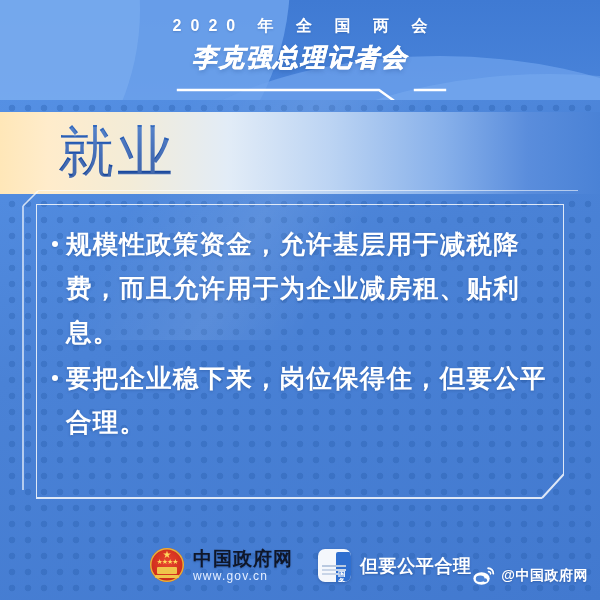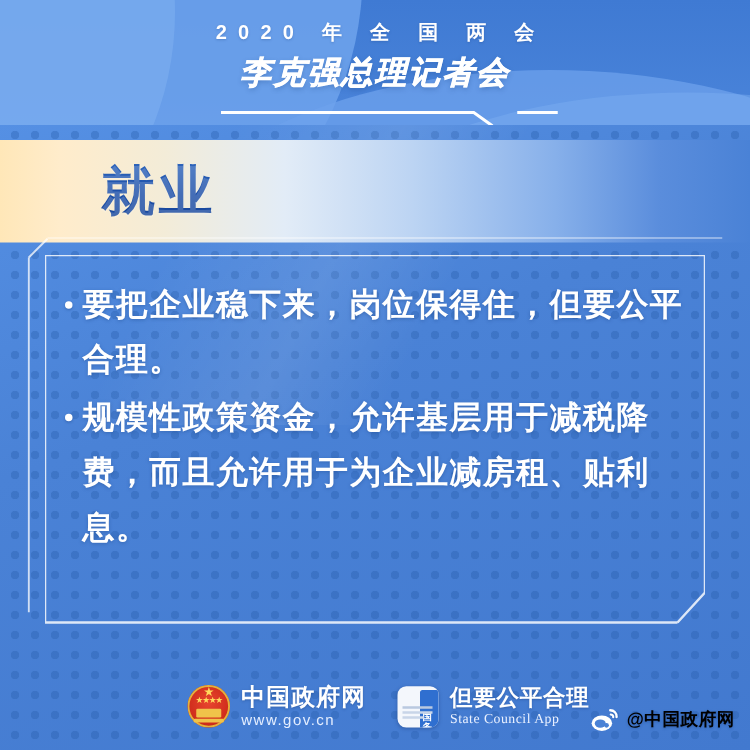--- a/index.html
+++ b/index.html
@@ -77,27 +77,26 @@
   
   .band{
     position:absolute; left:0; top:112px; width:600px; height:82px;
     background:linear-gradient(90deg,
         #ffe7b8 0%, #ffeccb 8%, #f3ecd8 22%,
         #e2ecf7 38%, #bcd4f3 55%, #87b0ea 74%, #5a8ddc 88%, #4a82d6 100%);
   }
   .band-title{
     position:absolute; left:58px; top:112px; height:82px;
     display:flex; align-items:center;
-    font-size:43px; font-weight:700; letter-spacing:3px;
+    font-size:56px; font-weight:400; letter-spacing:3px;
     color:#1f52ab;
     background:linear-gradient(180deg,#3a74c9 0%,#1b4da6 55%,#153f8f 100%);
     -webkit-background-clip:text; background-clip:text;
     -webkit-text-fill-color:transparent;
     text-shadow:0 2px 0 rgba(255,255,255,.18);
-    margin-left:23px;
   }
 
   
   .frame-outer{ position:absolute; left:22px; top:190px; width:556px; height:300px; }
   .frame-inner{ position:absolute; left:36px; top:204px; width:528px; height:296px; }
 
   
   .content{
     position:absolute; left:52px; top:222px; width:500px;
   }
@@ -134,21 +133,21 @@
   }
   .emblem .gate{
     position:absolute; left:50%; top:56%; transform:translateX(-50%);
     width:20px; height:7px; background:#f0c34a; border-radius:1px;
   }
   .emblem .base{
     position:absolute; left:50%; bottom:12%; transform:translateX(-50%);
     width:24px; height:3px; background:#f0c34a; border-radius:1px;
   }
   .gov-txt .t1{
-    color:#ffffff; font-size:19px; font-weight:700; letter-spacing:1px; line-height:21px;
+    color:#0f172a; font-size:19px; font-weight:700; letter-spacing:1px; line-height:21px;
     text-shadow:0 1px 2px rgba(26,64,130,.45);
   }
   .gov-txt .t2{
     color:#e4eeff; font-size:12px; letter-spacing:1.2px; line-height:12px; margin-top:1px;
   }
 
   .logo-app{ position:absolute; left:318px; bottom:18px; display:flex; align-items:center; gap:9px; }
   .appicon{
     width:33px; height:33px; border-radius:7px; background:#f4f7fc;
     box-shadow:0 1px 3px rgba(20,50,110,.35);
@@ -166,21 +165,21 @@
     color:#ffffff; font-size:18px; font-weight:700; letter-spacing:.6px; line-height:20px;
     text-shadow:0 1px 2px rgba(26,64,130,.45);
   }
   .app-txt .t2{
     color:#eaf1ff; font-size:11px; line-height:13px; margin-top:1px;
     font-family:"Liberation Serif","DejaVu Serif",serif; letter-spacing:.4px;
   }
 
   .weibo{ position:absolute; right:12px; bottom:14px; display:flex; align-items:center; gap:5px; }
   .weibo-txt{
-    color:#000000; font-size:14px; font-weight:700; letter-spacing:.5px;
+    color:#ffffff; font-size:14px; font-weight:700; letter-spacing:.5px;
     text-shadow:0 1px 2px rgba(26,64,130,.45);
   }
 </style>
 </head>
 <body>
 
 <div id="poster">
 
   <div class="bodybg"></div>
   <div class="dots"></div>
@@ -209,25 +208,25 @@
     <path d="M16 0 H556 M1 16 V300 M1 16 L16 1" stroke="rgba(255,255,255,.75)" stroke-width="1.6" fill="none"></path>
   </svg>
 
   <svg class="frame-inner" viewBox="0 0 528 296">
     <path d="M0 0 H528 V270 L506 294 M0 0 V294 H506" stroke="rgba(255,255,255,.82)" stroke-width="2" fill="none"></path>
   </svg>
 
   <div class="content">
     <div class="bullet">
       <span class="dot"></span>
-      <span class="btext">要把企业稳下来，岗位保得住，但要公平合理。</span>
+      <span class="btext">规模性政策资金，允许基层用于减税降费，而且允许用于为企业减房租、贴利息。</span>
     </div>
     <div class="bullet">
       <span class="dot"></span>
-      <span class="btext">规模性政策资金，允许基层用于减税降费，而且允许用于为企业减房租、贴利息。</span>
+      <span class="btext">要把企业稳下来，岗位保得住，但要公平合理。</span>
     </div>
   </div>
 
   <div class="footer">
 
     <div class="logo-gov">
       <div class="emblem">
         <div class="circ"></div>
         <div class="star">★</div>
         <div class="star2">★★★★</div>
@@ -242,21 +241,20 @@
 
     <div class="logo-app">
       <div class="appicon">
         <div class="tag">国务院</div>
         <div class="l1"></div>
           <div class="l2"></div>
           <div class="l3"></div>
       </div>
       <div class="app-txt">
         <div class="t1">但要公平合理</div>
-        <div class="t2">State Council App</div>
       </div>
     </div>
 
     <div class="weibo">
       <svg width="24" height="20" viewBox="0 0 24 20">
         <ellipse cx="9.5" cy="12.5" rx="8.2" ry="6.2" fill="#ffffff"></ellipse>
         <ellipse cx="8.2" cy="12.8" rx="4.4" ry="3.3" fill="#4a82d6"></ellipse>
         <circle cx="13.2" cy="14.2" r="1.9" fill="#4a82d6"></circle>
         <path d="M16.2 2.2c3 0 5.4 2.5 5.1 5.4" stroke="#ffffff" stroke-width="1.9" fill="none" stroke-linecap="round"></path>
         <path d="M16.6 5.6c1.2 0 2.1 1 2 2.2" stroke="#ffffff" stroke-width="1.7" fill="none" stroke-linecap="round"></path>

